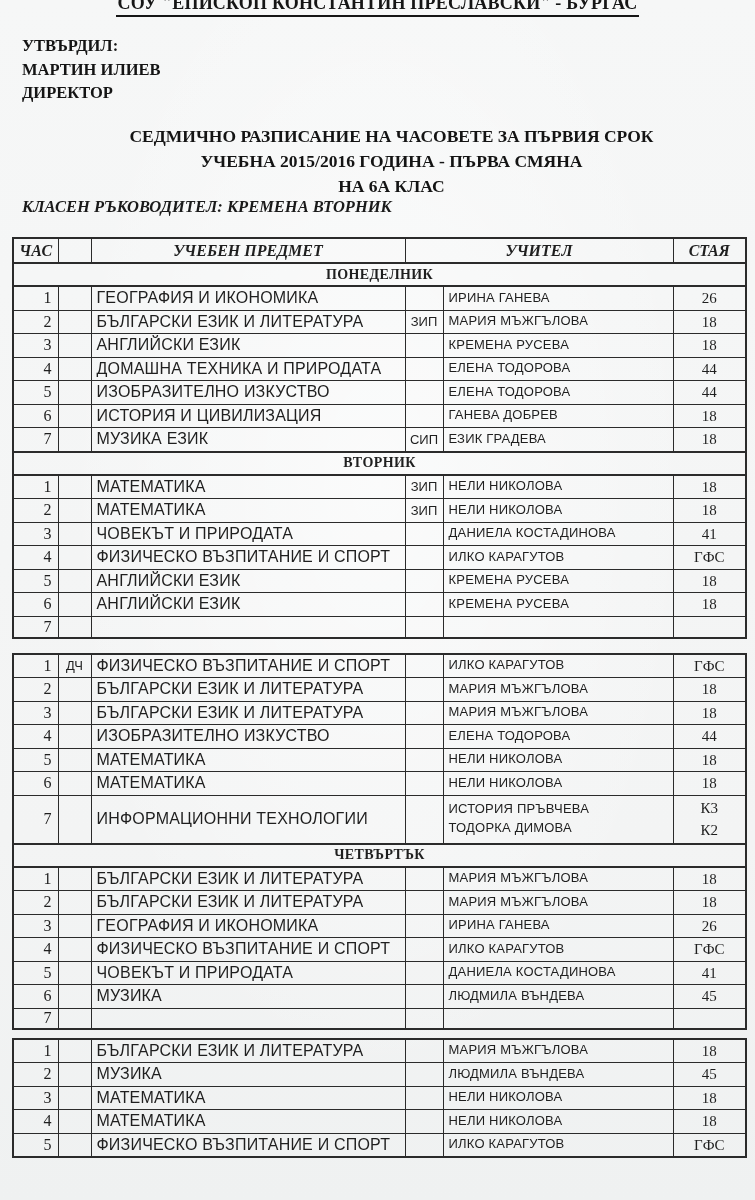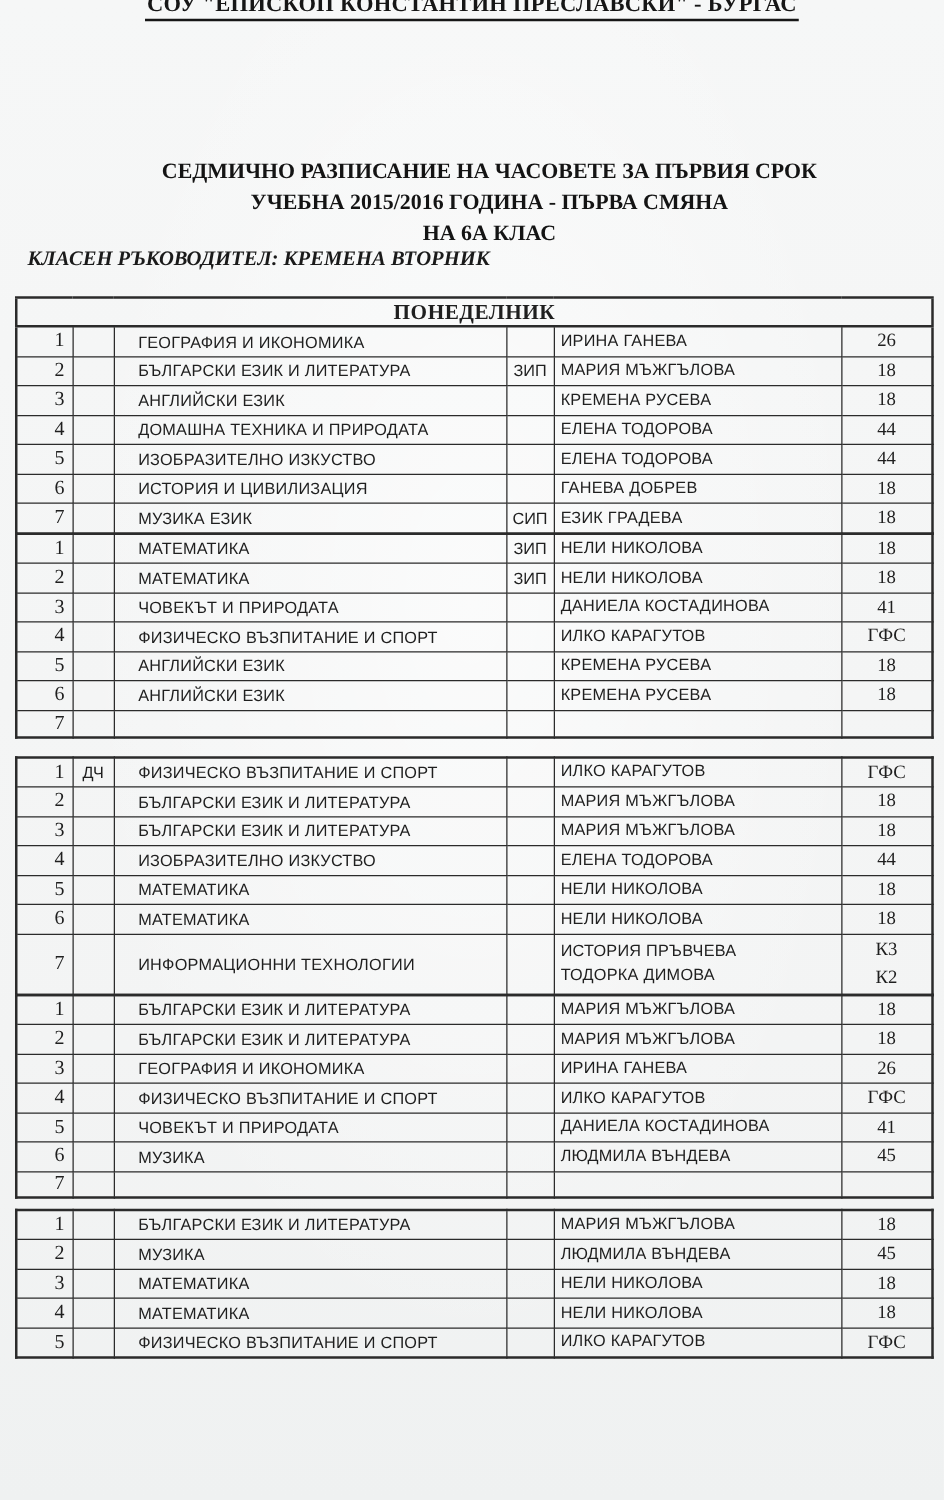--- a/index.html
+++ b/index.html
@@ -22,51 +22,75 @@
         font-size:16.5px;color:#1a1a1a;}
   
   .tables{position:absolute;top:237px;left:12px;width:733px;}
   table.sched{border-collapse:collapse;table-layout:fixed;width:733px;
         border:2px solid #2b2b2b;background:transparent;}
   table.sched + table.sched{margin-top:-2px;}
   .gap{width:733px;}
   td{border:1px solid #2b2b2b;overflow:hidden;white-space:nowrap;padding:0;}
   td.ch{font-style:italic;font-weight:600;font-size:16px;text-align:center;height:23px;
         font-family:"Liberation Serif", serif;}
-  td.day{font-weight:bold;font-size:17px;text-align:center;height:21px;letter-spacing:.4px;
+  td.day{font-weight:bold;font-size:14px;text-align:center;height:21px;letter-spacing:.4px;
         font-family:"Liberation Serif", serif;border-bottom:2px solid #2b2b2b;border-top:2px solid #2b2b2b;}
   td.hour{font-family:"Liberation Serif", serif;font-size:16px;text-align:right;padding-right:6px;}
   td.flag{font-family:"Liberation Sans", sans-serif;font-size:13px;text-align:center;}
-  td.subj{font-family:"Liberation Sans", sans-serif;font-size:13px;letter-spacing:.2px;
-        text-align:left;padding-left:19px;margin-left:42px;}
+  td.subj{font-family:"Liberation Sans", sans-serif;font-size:16px;letter-spacing:.2px;
+        text-align:left;padding-left:5px;margin-left:42px;}
   td.type{font-family:"Liberation Sans", sans-serif;font-size:13px;text-align:center;}
   td.teach{font-family:"Liberation Sans", sans-serif;font-size:13px;letter-spacing:.2px;
         text-align:left;padding-left:5px;white-space:pre-line;line-height:1.45;}
   td.room{font-family:"Liberation Serif", serif;font-size:15px;text-align:center;
         white-space:pre-line;line-height:1.5;}
 </style>
 </head>
 <body>
 
 <div class="page">
 
   <div class="school-head">
     <span>СОУ "ЕПИСКОП КОНСТАНТИН ПРЕСЛАВСКИ" - БУРГАС</span>
   </div>
 
+  <div class="approve">
+    <div>УТВЪРДИЛ:</div>
+    <div>МАРТИН ИЛИЕВ</div>
+    <div>ДИРЕКТОР</div>
+  </div>
 
   <div class="title-block">
     <div>СЕДМИЧНО РАЗПИСАНИЕ НА ЧАСОВЕТЕ ЗА ПЪРВИЯ СРОК</div>
     <div>УЧЕБНА 2015/2016 ГОДИНА - ПЪРВА СМЯНА</div>
     <div>НА 6А КЛАС</div>
   </div>
 
   <div class="class-teacher">КЛАСЕН РЪКОВОДИТЕЛ: КРЕМЕНА ВТОРНИК</div>
 
   <div class="tables">
+    <table class="sched head">
+      <colgroup>
+          <col style="width:45px">
+          <col style="width:33px">
+          <col style="width:314px">
+          <col style="width:38px">
+          <col style="width:230px">
+          <col style="width:73px">
+        </colgroup>
+      <tbody>
+          <tr>
+        <td class="ch">ЧАС</td>
+        <td class="ch"></td>
+        <td class="ch">УЧЕБЕН ПРЕДМЕТ</td>
+        <td class="ch" colspan="2">УЧИТЕЛ</td>
+        <td class="ch">СТАЯ</td>
+      </tr>
+    </tbody>
+      </table>
 
   <table class="sched">
         <colgroup>
           <col style="width: 45px;">
           <col style="width: 33px;">
           <col style="width: 314px;">
           <col style="width: 38px;">
           <col style="width: 230px;">
           <col style="width: 73px;">
         </colgroup>
@@ -135,20 +159,23 @@
       <table class="sched">
         <colgroup>
           <col style="width: 45px;">
           <col style="width: 33px;">
           <col style="width: 314px;">
           <col style="width: 38px;">
           <col style="width: 230px;">
           <col style="width: 73px;">
         </colgroup>
         <tbody>
+          <tr>
+            <td colspan="6" class="day">ВТОРНИК</td>
+          </tr>
           <tr>
             <td class="hour" style="height: 20px;">1</td>
             <td class="flag" style="height: 20px;"></td>
             <td class="subj" style="height: 20px;">МАТЕМАТИКА</td>
             <td class="type" style="height: 20px;">ЗИП</td>
             <td class="teach" style="height: 20px;">НЕЛИ НИКОЛОВА</td>
             <td class="room" style="height: 20px;">18</td>
           </tr>
           <tr>
             <td class="hour" style="height: 20px;">2</td>
@@ -275,20 +302,23 @@
         <colgroup>
           <col style="width: 45px;">
           <col style="width: 33px;">
           <col style="width: 314px;">
           <col style="width: 38px;">
           <col style="width: 230px;">
           <col style="width: 73px;">
         </colgroup>
         <tbody>
           <tr>
+            <td colspan="6" class="day">ЧЕТВЪРТЪК</td>
+          </tr>
+          <tr>
             <td class="hour" style="height: 19px;">1</td>
             <td class="flag" style="height: 19px;"></td>
             <td class="subj" style="height: 19px;">БЪЛГАРСКИ ЕЗИК И ЛИТЕРАТУРА</td>
             <td class="type" style="height: 19px;"></td>
             <td class="teach" style="height: 19px;">МАРИЯ МЪЖГЪЛОВА</td>
             <td class="room" style="height: 19px;">18</td>
           </tr>
           <tr>
             <td class="hour" style="height: 19px;">2</td>
             <td class="flag" style="height: 19px;"></td>

